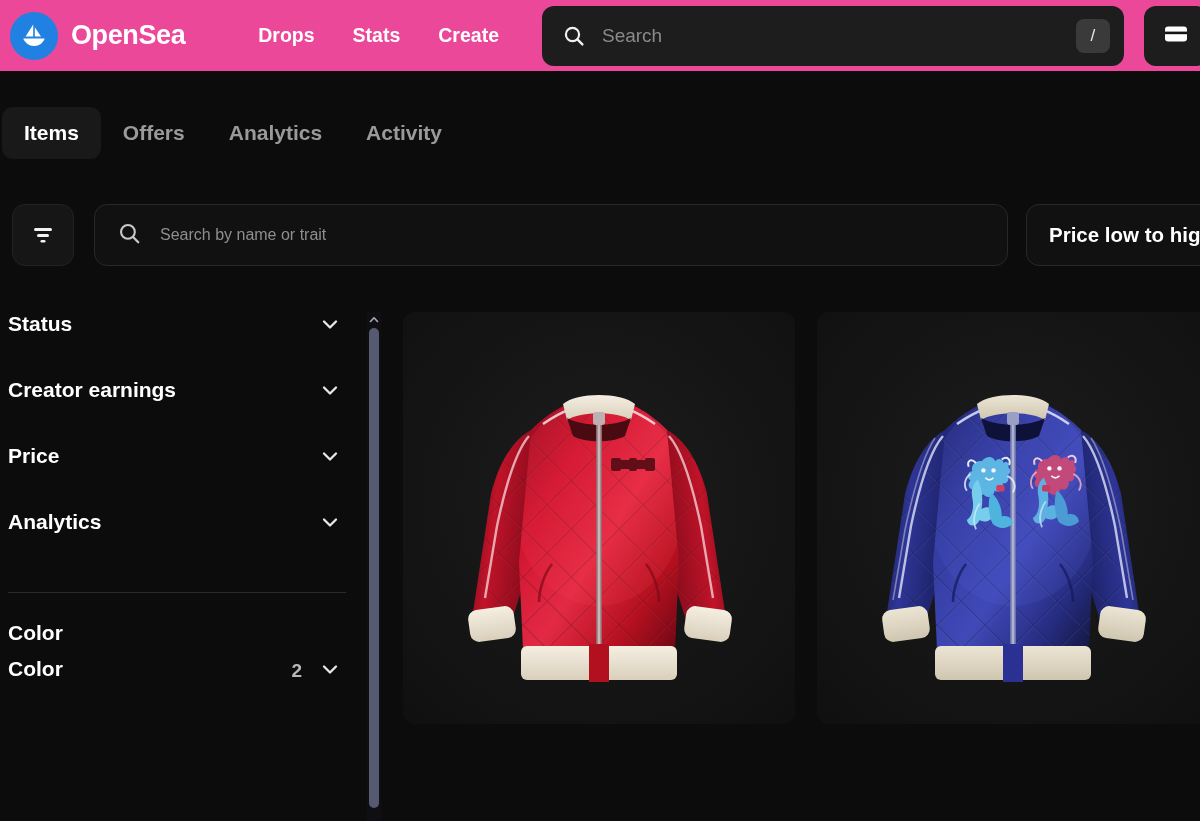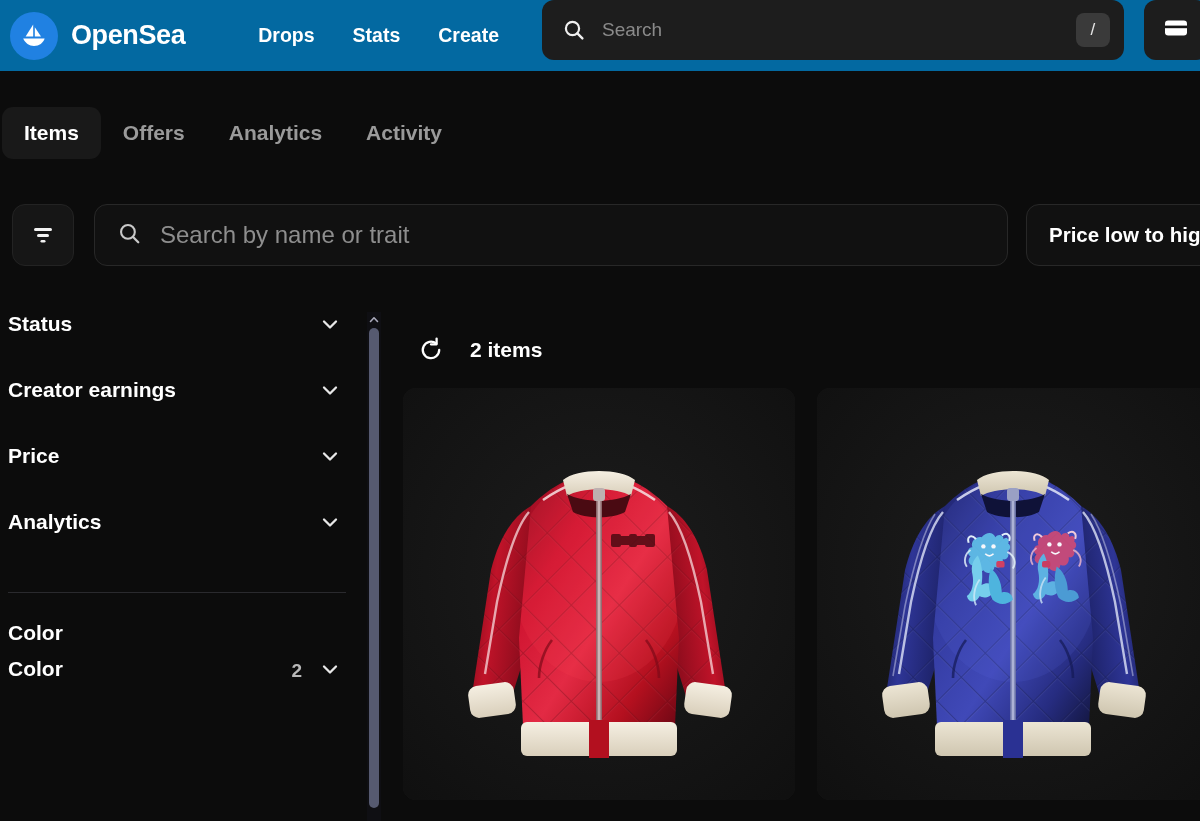--- a/index.html
+++ b/index.html
@@ -7,22 +7,22 @@
     width:1200px; height:821px;
     background:#0c0c0c;
     font-family:"Liberation Sans", sans-serif;
     overflow:hidden;
     -webkit-font-smoothing:antialiased;
   }
 
   
   .topbar {
     position:absolute; left:0; top:0; width:1200px; height:71px;
-    background:#0369a1;
-    display:flex; 
+    background:#ec4899;
+    display:flex; align-items:center;
   }
   .brand { display:flex; align-items:center; gap:13px; padding-left:10px; }
   .brand-logo {
     width:48px; height:48px; border-radius:50%;
     background:#2081e2;
     display:flex; align-items:center; justify-content:center;
     flex:0 0 auto;
   }
   .brand-name {
     color:#ffffff; font-size:27px; font-weight:bold; letter-spacing:-0.4px;
@@ -86,21 +86,21 @@
     flex:0 0 auto; cursor:pointer;
   }
   .trait-search {
     margin-left:20px; width:914px; height:62px;
     background:#111111; border:1px solid #282828; border-radius:13px;
     display:flex; align-items:center; padding:0 22px;
     flex:0 0 auto;
   }
   .trait-input {
     flex:1 1 auto; background:transparent; border:none; outline:none;
-    color:#ffffff; font-size:24px; font-family:"Liberation Sans", sans-serif;
+    color:#ffffff; font-size:16px; font-family:"Liberation Sans", sans-serif;
     padding-left:18px;
   }
   .trait-input::placeholder { color:#8e8e8e; }
   .sort-btn {
     margin-left:18px; height:62px; min-width:200px;
     background:#111111; border:1px solid #282828; border-radius:13px;
     display:flex; align-items:center; padding:0 22px;
     color:#ffffff; font-size:20.5px; font-weight:bold; white-space:nowrap;
     flex:0 0 auto; cursor:pointer;
   }
@@ -311,29 +311,20 @@
   <div class="scroll-arrow">
     <svg width="12" height="12" viewBox="0 0 12 12">
         <polyline points="2.5,7.5 6,3.8 9.5,7.5" fill="none" stroke="#aab" stroke-width="1.6" stroke-linecap="round" stroke-linejoin="round"></polyline>
       </svg>
   </div>
   <div class="scroll-thumb"></div>
 </div>
 
 <main class="main">
 
-  <div class="items-head">
-    <div class="refresh-btn">
-      <svg width="28" height="28" viewBox="0 0 28 28">
-        <path d="M22.2 14 A8.2 8.2 0 1 1 19.2 7.6" fill="none" stroke="#ffffff" stroke-width="2.3" stroke-linecap="round"></path>
-        <polyline points="19.6,2.6 19.6,8.3 13.9,8.3" fill="none" stroke="#ffffff" stroke-width="2.3" stroke-linecap="round" stroke-linejoin="round"></polyline>
-      </svg>
-    </div>
-    <div class="items-count">2 items</div>
-  </div>
 
   <div class="grid">
 
     <div class="card">
       <div class="card-media">
         <svg width="392" height="412" viewBox="0 0 392 412">
           <defs>
             <linearGradient id="rbody" x1="0" y1="0" x2="1" y2="1">
               <stop offset="0%" stop-color="#8d0c1e"></stop>
               <stop offset="28%" stop-color="#cf1430"></stop>

